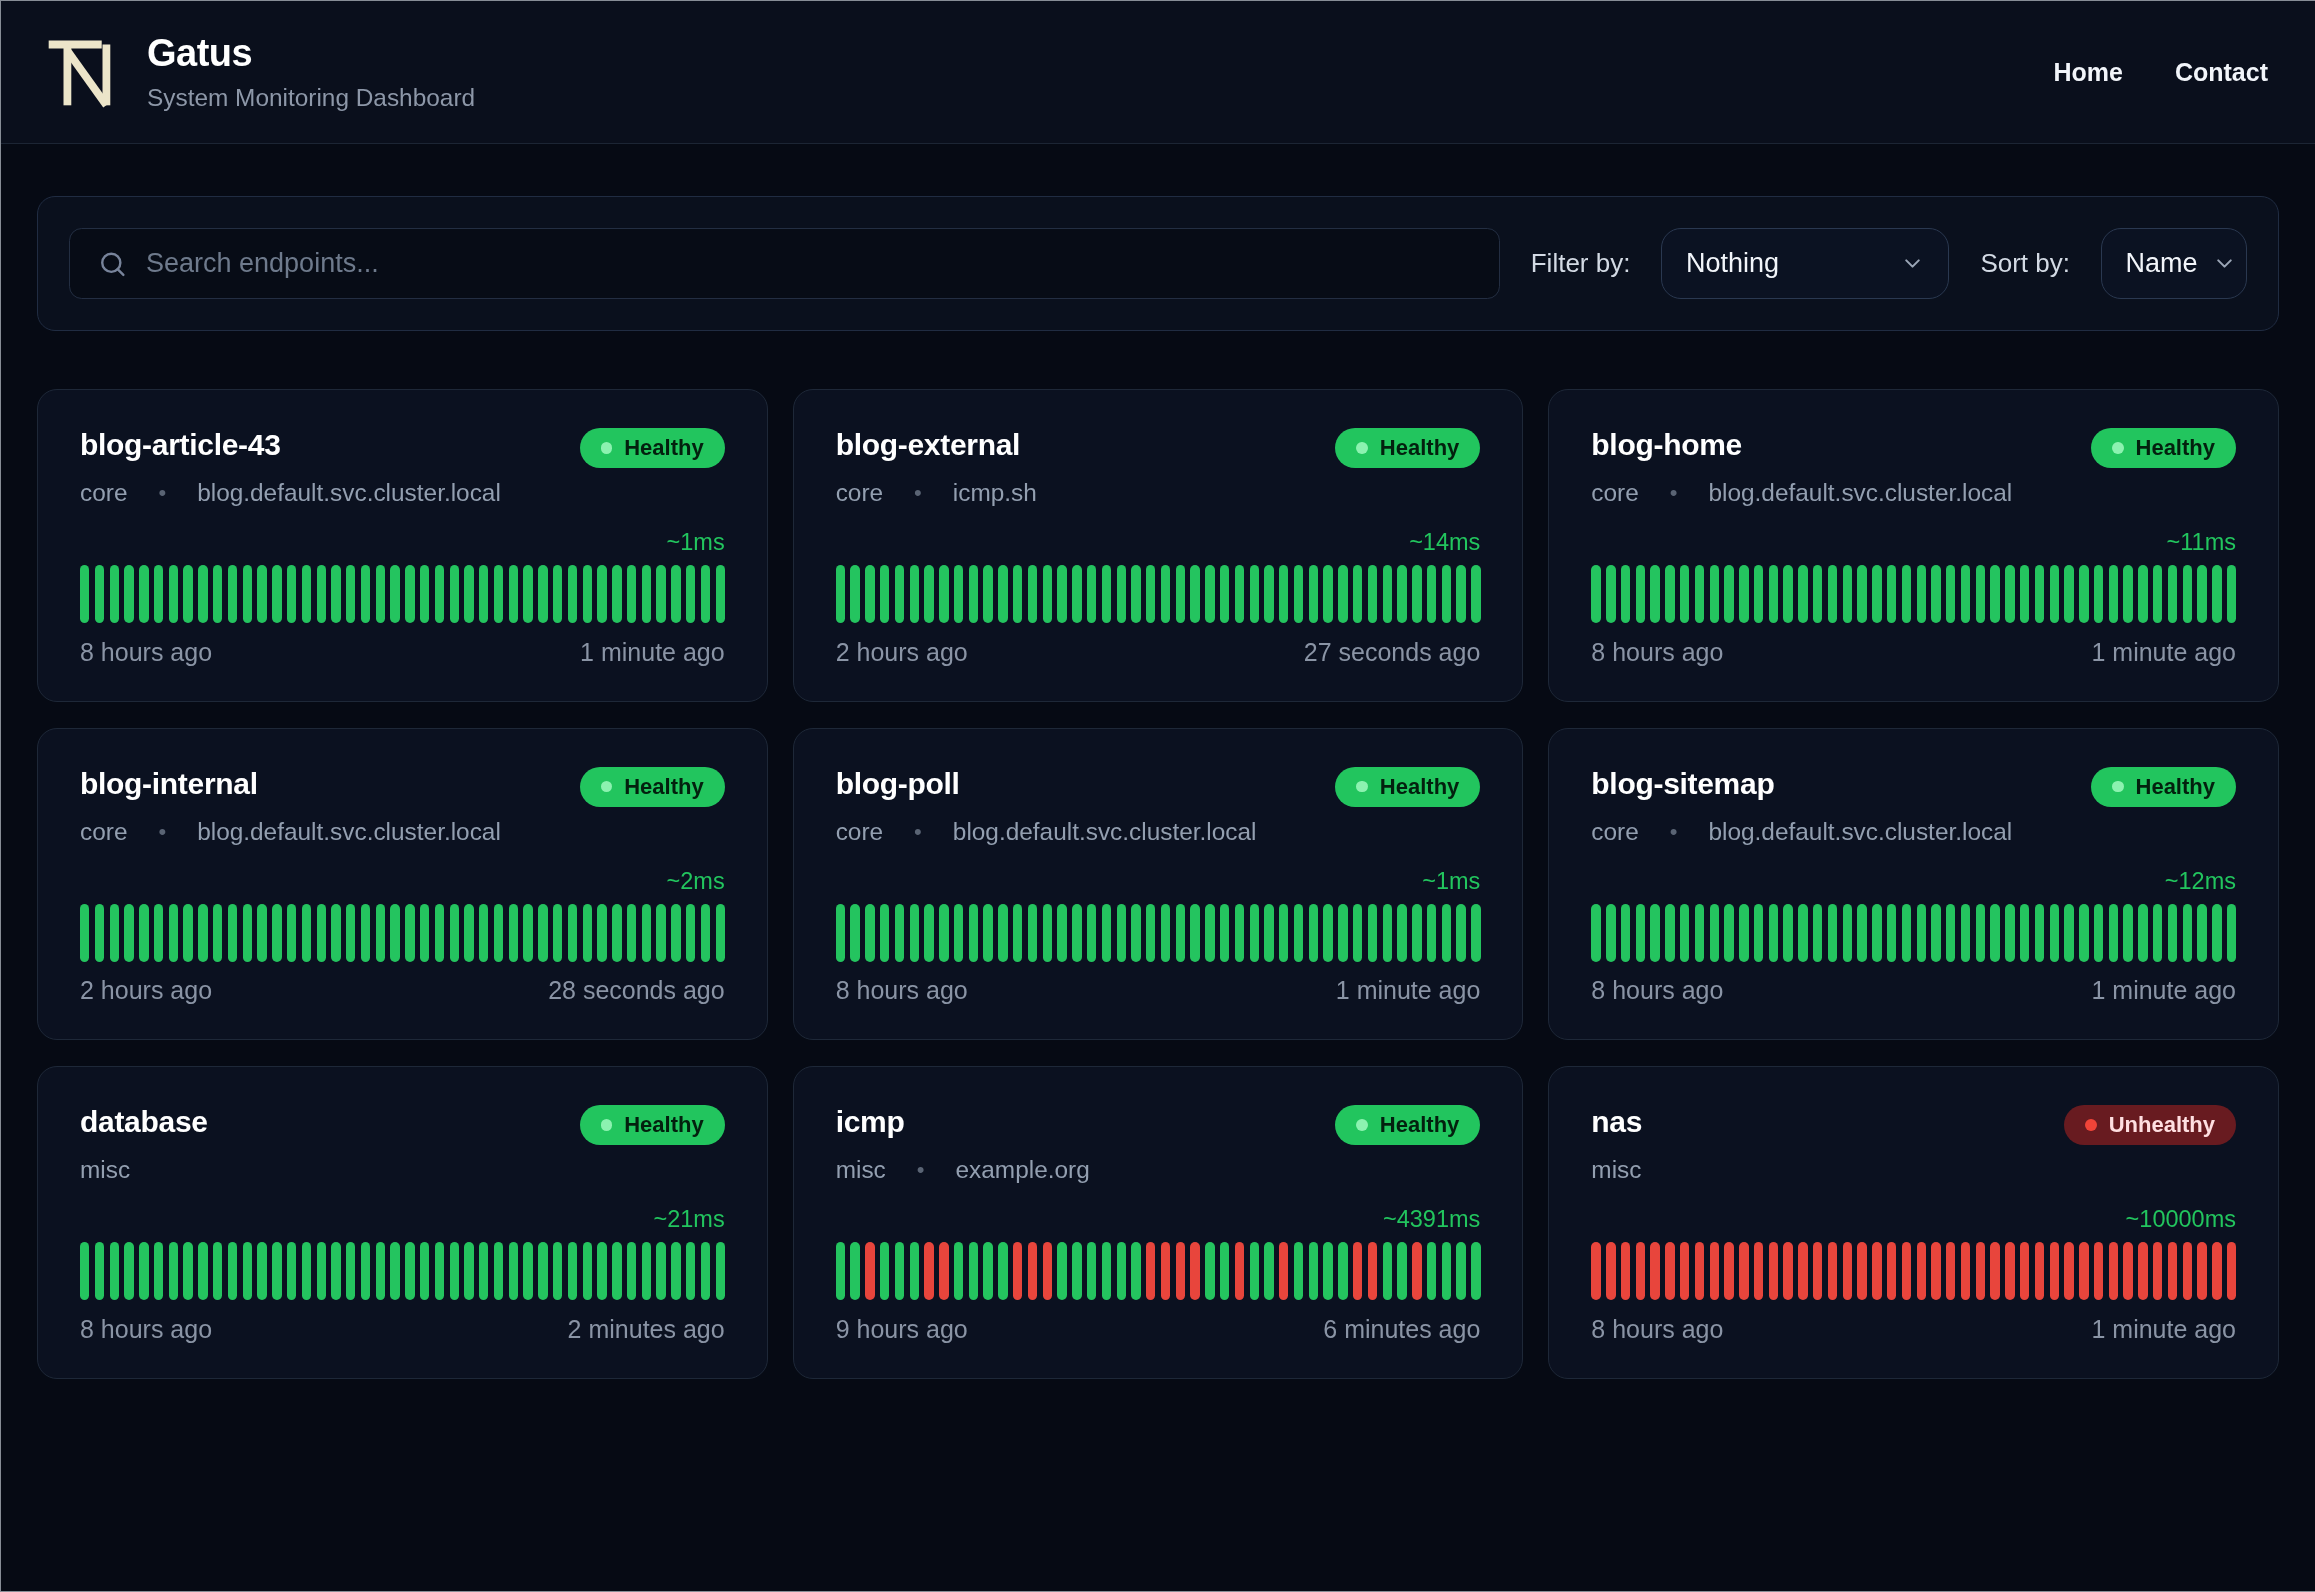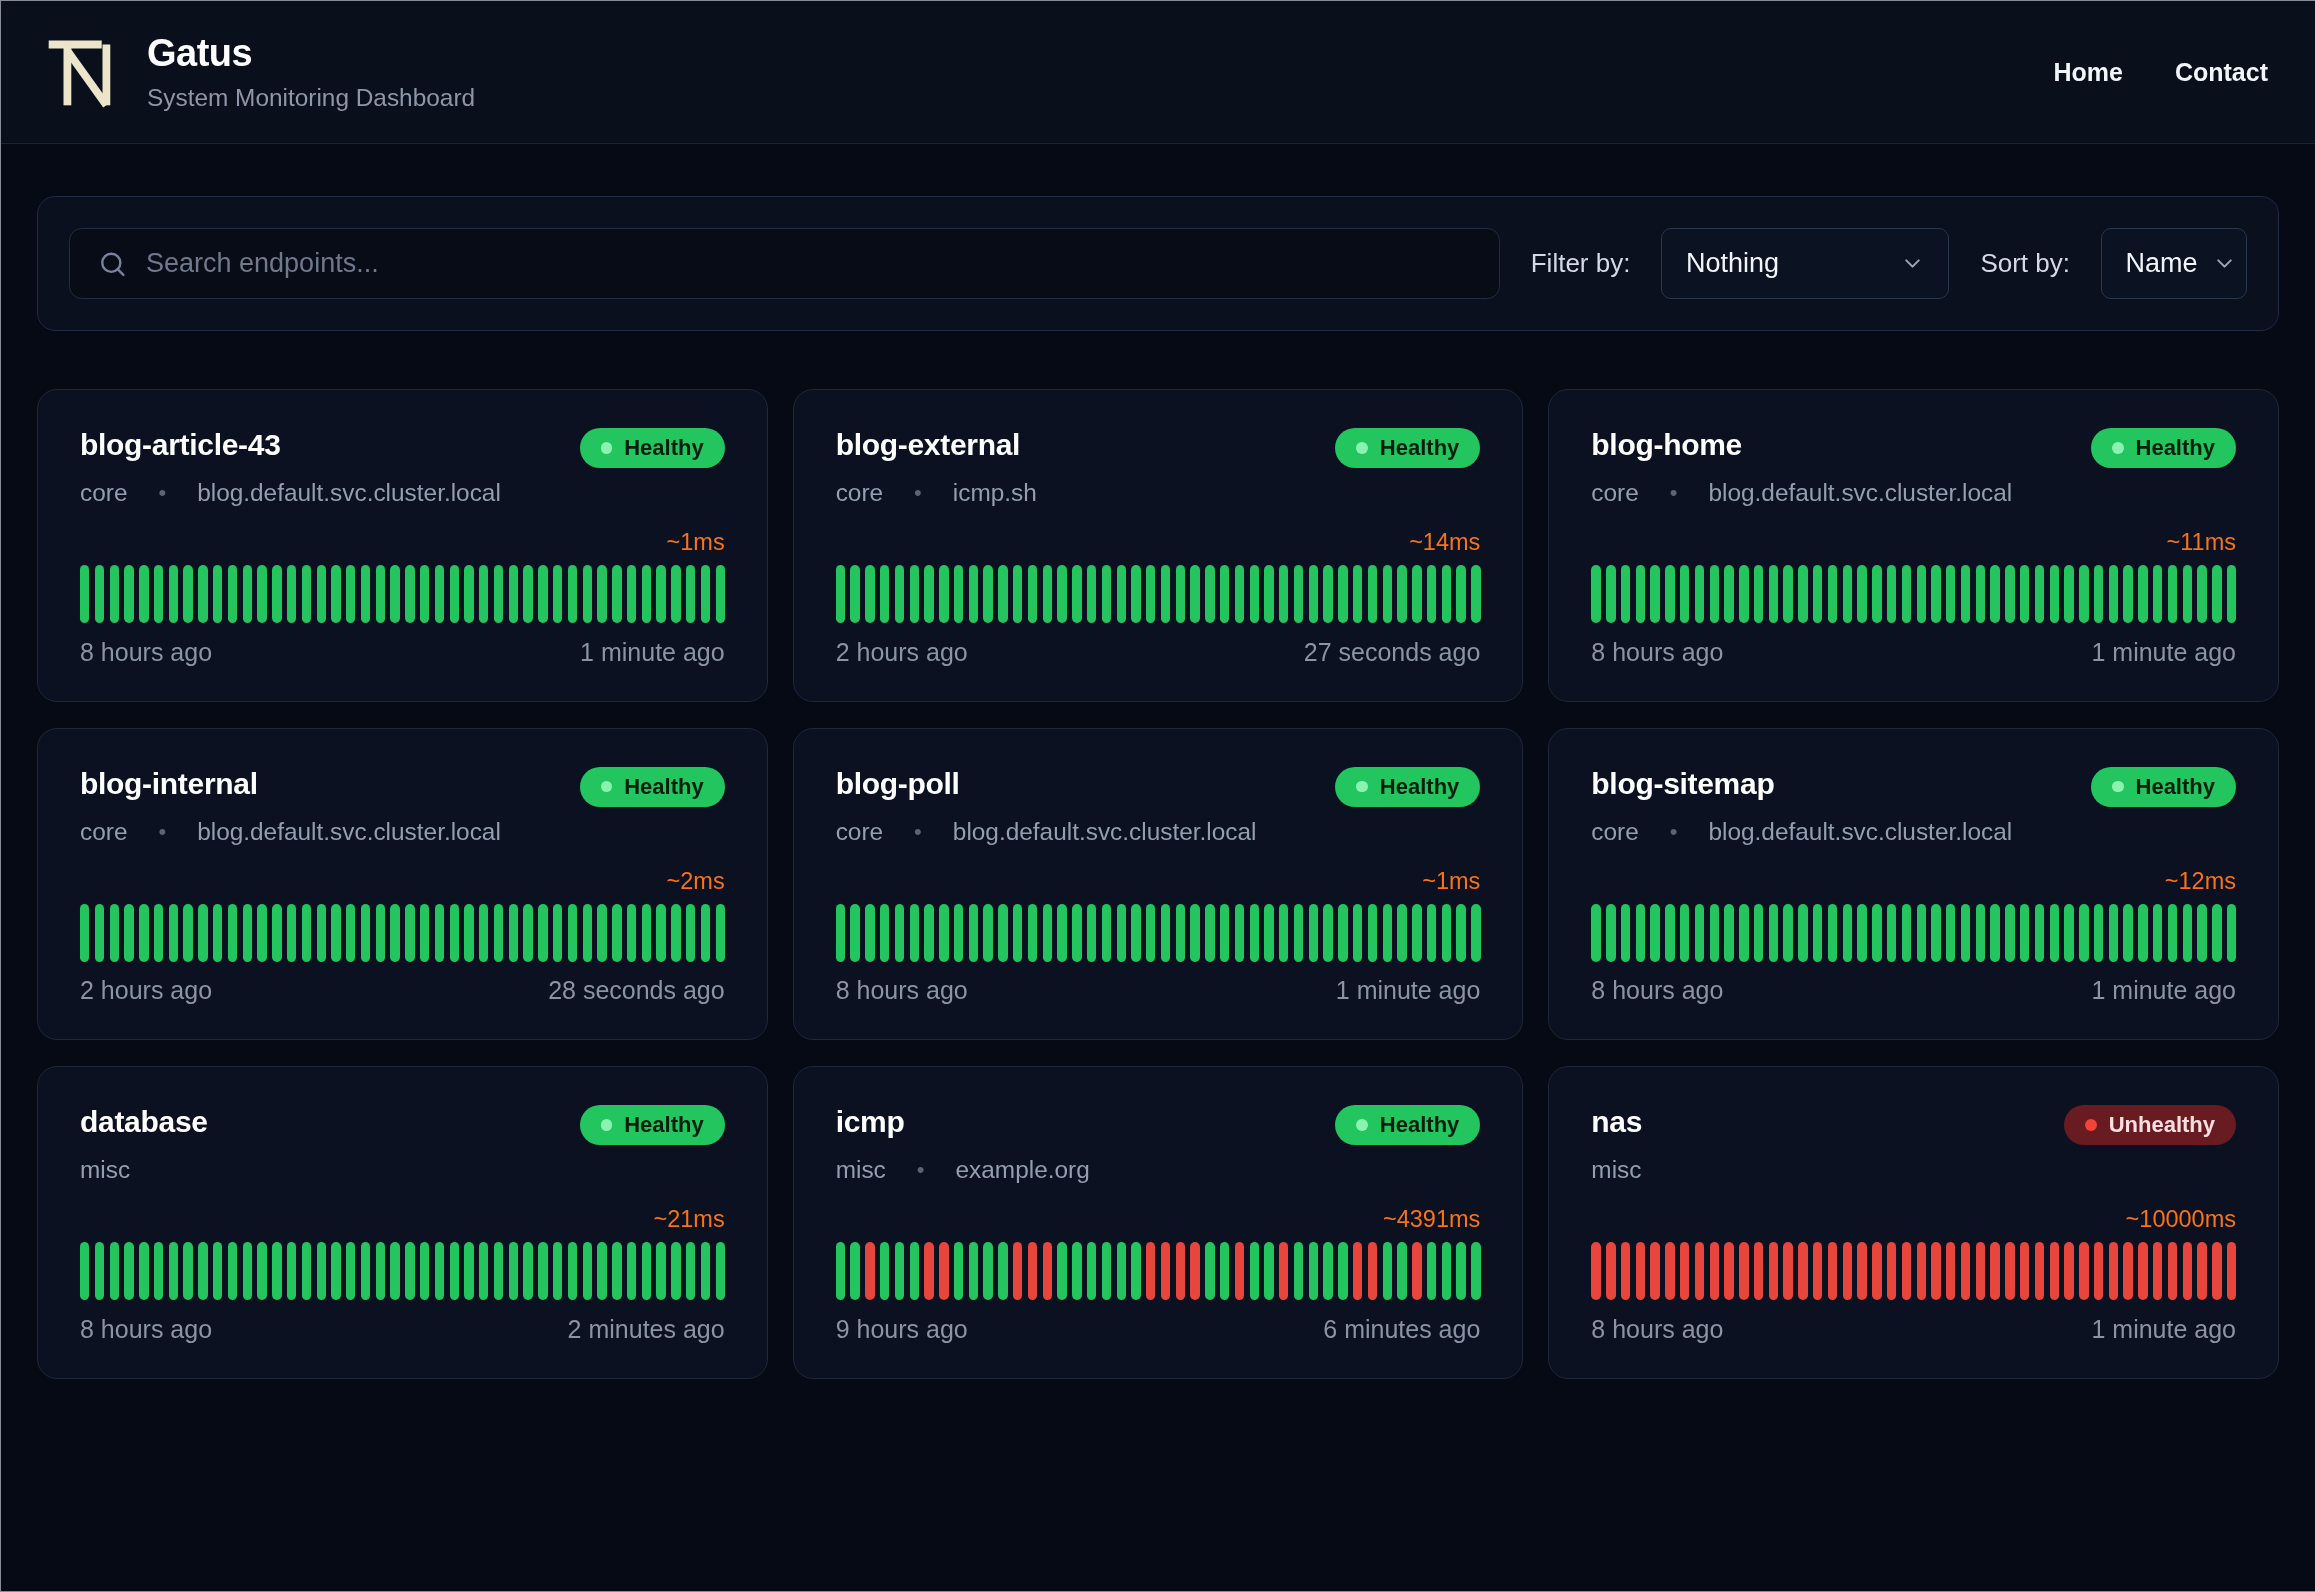--- a/index.html
+++ b/index.html
@@ -62,21 +62,21 @@
     padding:0 22px 0 76px;
     font-size:27px; color:#eef2f7;
     font-family:inherit; outline:none;
   }
   .search-input::placeholder { color:#6e7a8c; }
   .toolbar-label { font-size:26px; color:#d3dae4; white-space:nowrap; }
   .select {
     height:71px;
     border:0.9px solid #2a3850;
     background:#0b1222;
-    border-radius:10px;
+    border-radius:20px;
     display:flex; align-items:center; justify-content:space-between;
     padding:0 23.5px;
     font-size:27px; color:#f2f5fa;
     cursor:pointer;
   }
   .select-filter { width:288px; }
   .select-sort { width:146px; }
   .select svg { width:25px; height:25px; flex:0 0 auto; margin-left:14.5px; }
 
   
@@ -104,21 +104,21 @@
     font-size:22px; font-weight:700;
     flex:0 0 auto;
   }
   .badge .dot { width:11.8px; height:11.8px; border-radius:50%; }
   .badge.healthy { background:#22c55e; color:#03200e; }
   .badge.healthy .dot { background:#8cf2b0; }
   .badge.unhealthy { background:#681b20; color:#ffdfe1; }
   .badge.unhealthy .dot { background:#f04438; }
   .ep-meta { margin-top:11px; display:flex; align-items:center; gap:31px; font-size:24.4px; color:#939fb0; }
   .ep-meta .sep { color:#5a6474; font-size:22px; }
-  .latency { margin-top:22px; text-align:right; font-size:23.5px; color:#f97316; }
+  .latency { margin-top:22px; text-align:right; font-size:23.5px; color:#22c55e; }
   .bars { margin-top:9px; display:flex; gap:5.4px; height:58px; align-items:stretch; }
   .bar { flex:1; border-radius:5.4px; }
   .bar.ok { background:#24c45f; }
   .bar.down { background:#e8453c; }
   .card-foot { margin-top:14.5px; display:flex; justify-content:space-between; font-size:25px; color:#8a94a5; }
 </style>
 </head>
 <body>
 
 <div class="viewport">

